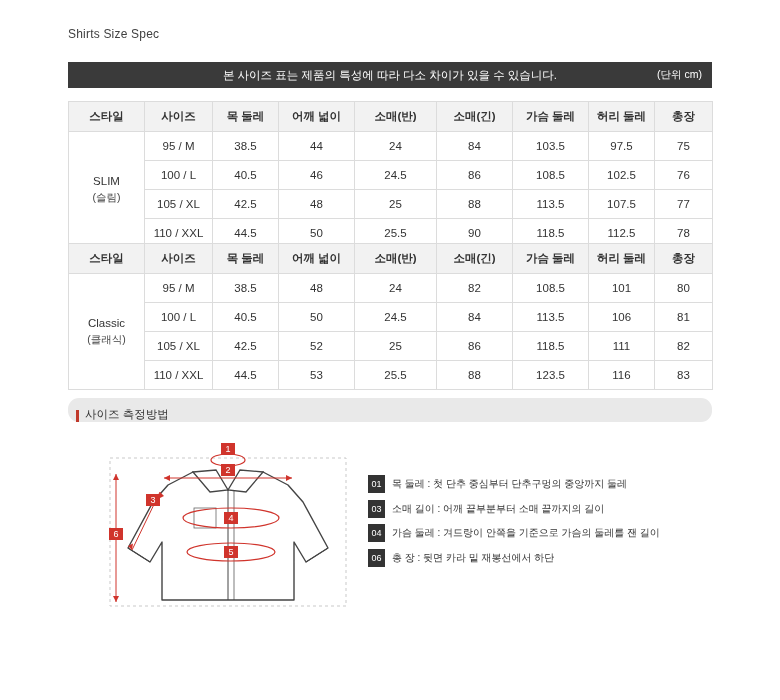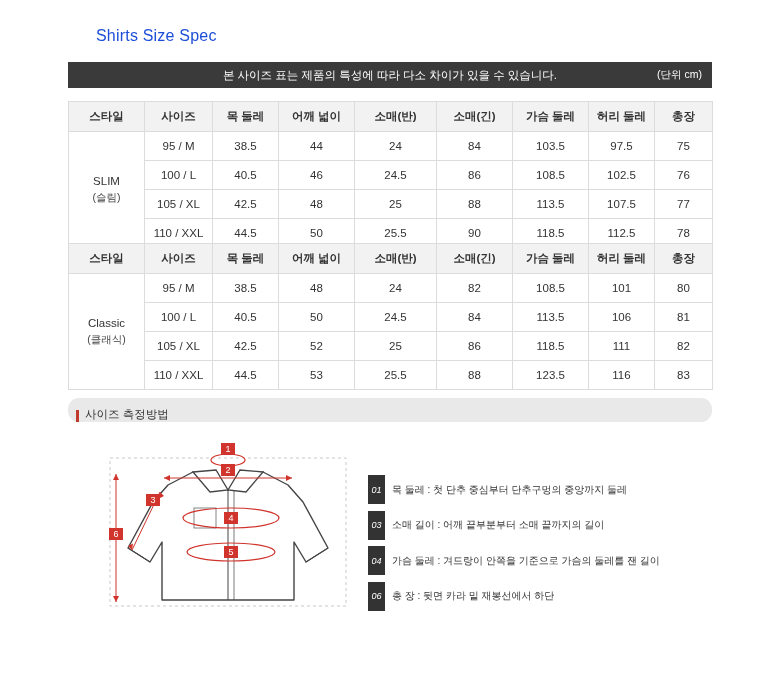--- a/index.html
+++ b/index.html
@@ -11,24 +11,23 @@
   }
   .page {
     position: relative;
     width: 780px; height: 700px;
     background: #ffffff;
     padding: 0;
   }
   .title {
     position: absolute;
     left: 68px; top: 27px;
-    font-size: 16px;
-    color: #1d4ed8;
+    font-size: 12px;
+    color: #404040;
     letter-spacing: 0.2px;
-    margin-left: 28px;
   }
   
   .notice-bar {
     position: absolute;
     left: 68px; top: 62px;
     width: 644px; height: 26px;
     background: #3a3a3a;
     color: #ffffff;
     display: flex;
     align-items: center;
@@ -108,30 +107,29 @@
     position: absolute;
     left: 300px; top: 45px;
     width: 340px;
   }
   .legend-row {
     display: flex;
     align-items: center;
     margin-bottom: 6.5px;
   }
   .legend-num {
-    width: 17px; height: 29px;
+    width: 17px; height: 18px;
     background: #333;
     color: #fff;
     font-size: 9px;
     display: flex;
     align-items: center;
     justify-content: center;
     margin-right: 7px;
     flex: 0 0 auto;
-    font-style: italic;
   }
   .legend-txt {
     font-size: 10px;
     color: #333;
     white-space: nowrap;
   }
   svg.shirt { position: absolute; left: 30px; top: 0; }
   .num-badge-text {
     font-size: 9px;
     fill: #ffffff;

